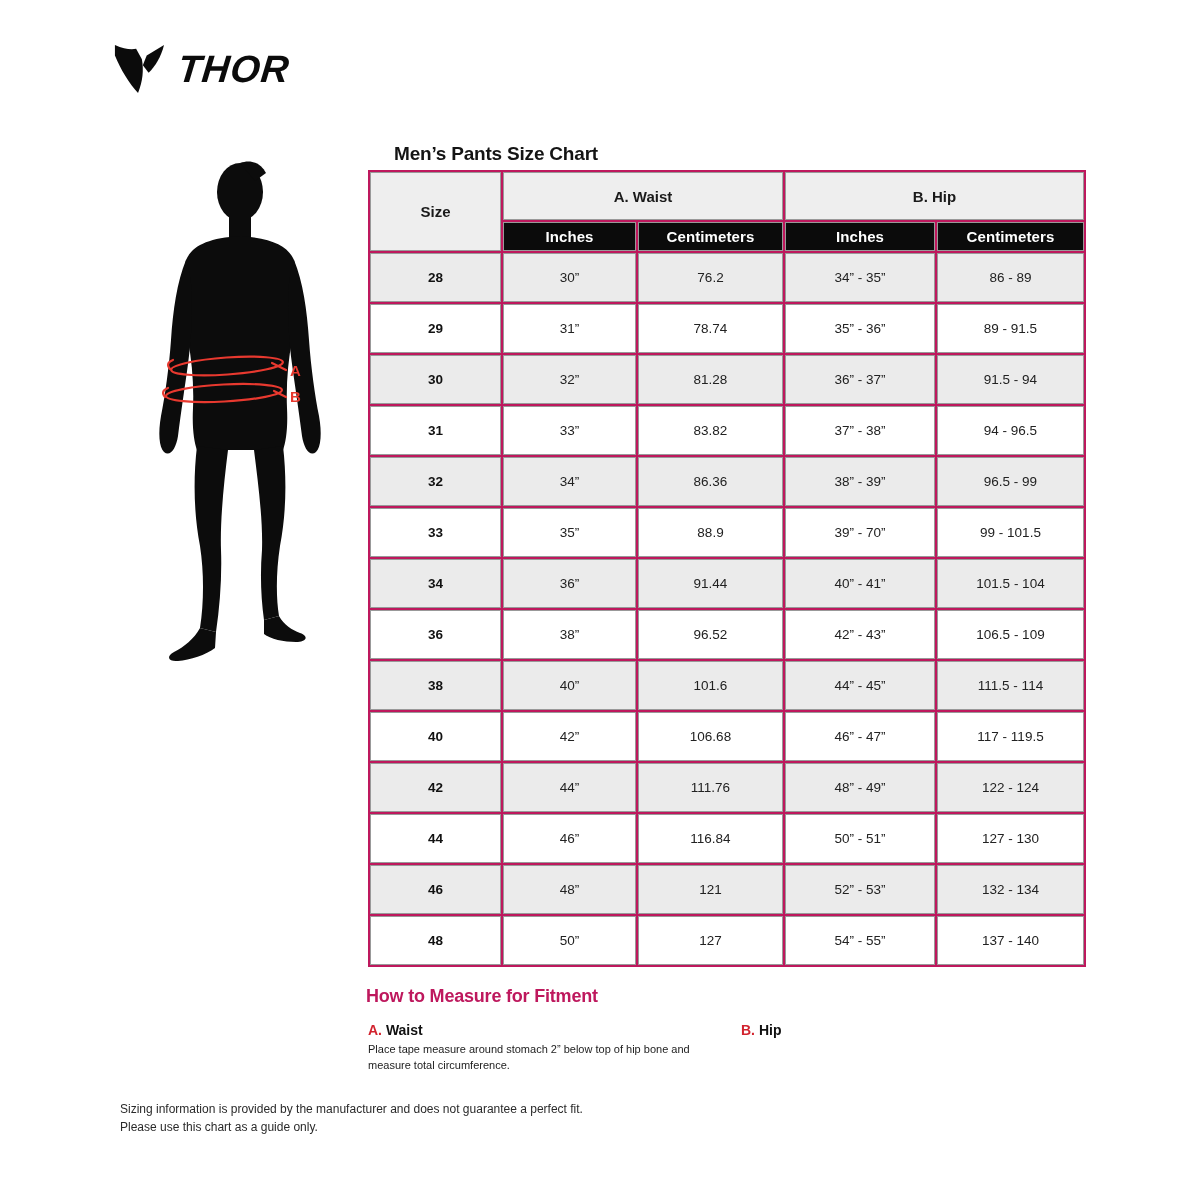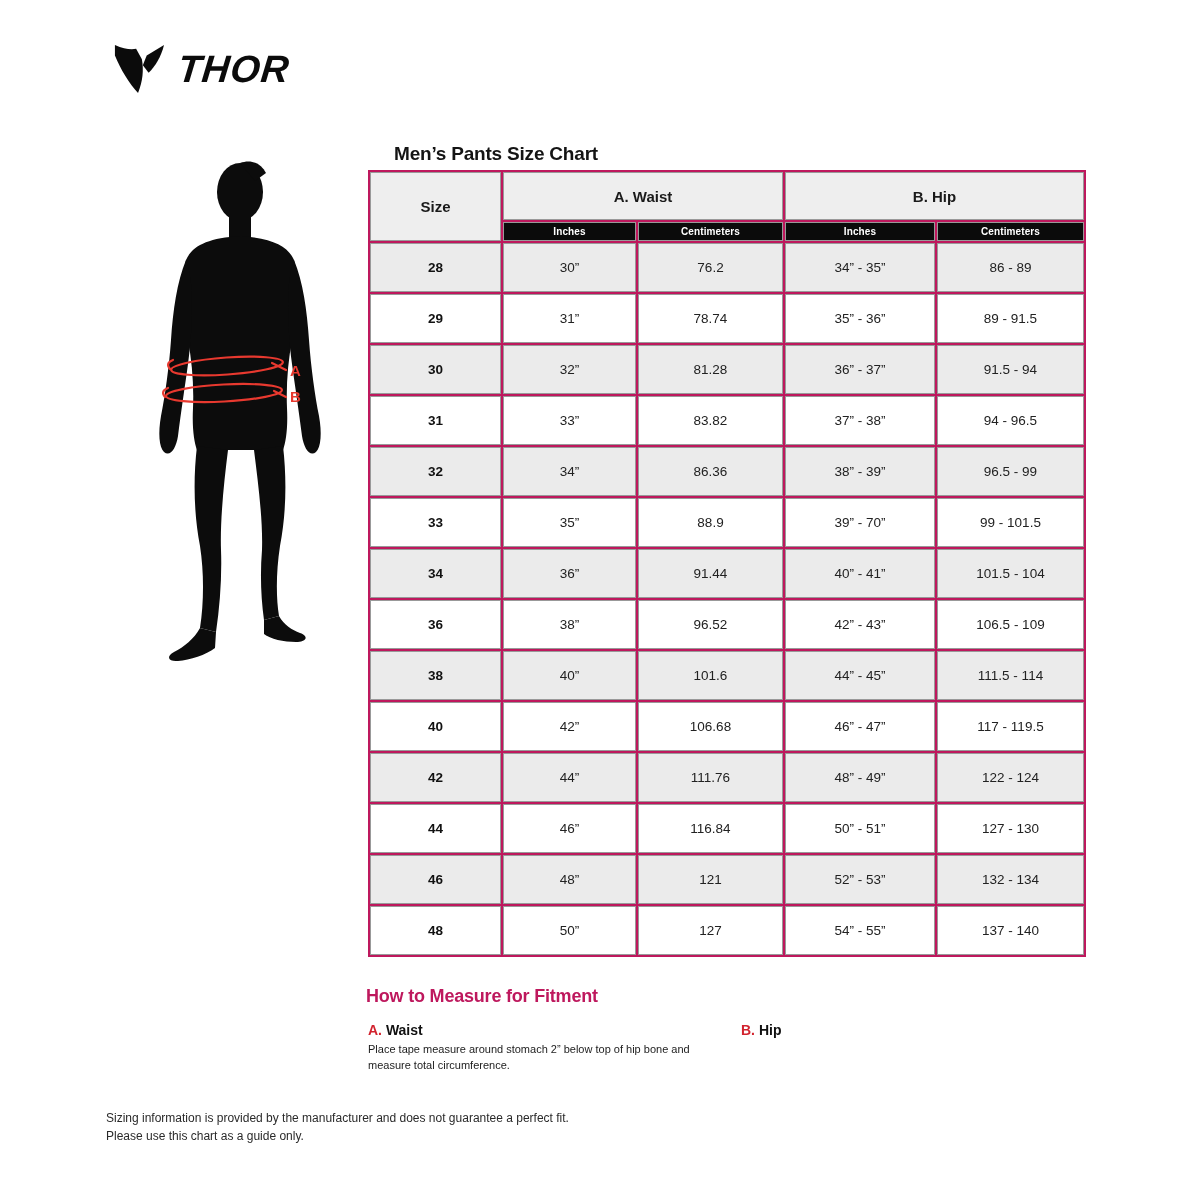--- a/index.html
+++ b/index.html
@@ -38,43 +38,43 @@
   .size-table col.c-hin  { width:150px; }
   .size-table col.c-hcm  { width:147px; }
   .size-table th, .size-table td {
     border:1px solid #999; text-align:center; vertical-align:middle;
   }
   .size-table th.group {
     background:#eeeeee; height:48px; font-size:15px; font-weight:700; color:#1a1a1a;
   }
   .size-table th.size-head { background:#eeeeee; font-size:15px; font-weight:700; }
   .size-table th.bar {
-    background:#0b0b0b; color:#ffffff; height:19px; font-size:10px; font-weight:700;
+    background:#0b0b0b; color:#ffffff; height:29px; font-size:15px; font-weight:700;
     letter-spacing:0.1px;
   }
   .size-table td { height:49px; font-size:13.5px; color:#222; }
   .size-table tr.odd td  { background:#ebebeb; }
   .size-table tr.even td { background:#ffffff; }
   .size-table td.size-col { font-weight:700; color:#111; }
 
   
   .measure-title {
     position:absolute; left:366px; top:986px;
     font-size:18px; font-weight:800; letter-spacing:-0.2px; color:#be185d;
   }
   .measure-cols { position:absolute; left:368px; top:1022px; width:720px; display:flex; gap:26px; }
   .measure-col { width:347px; }
   .measure-col h3 { font-size:14px; font-weight:700; color:#111; }
   .measure-col h3 .red { color:#d2232e; }
   .measure-col p { margin-top:4px; font-size:11px; line-height:1.45; color:#1c1c1c; }
 
   
   .footer {
-    position:absolute; left:106px; top:1100px;
-    font-size:12px; line-height:1.5; color:#2a2a2a;margin-top:9px;
+    position:absolute; left:120px; top:1100px;
+    font-size:12px; line-height:1.5; color:#2a2a2a;
   }
 </style>
 </head>
 <body>
 
 <div class="page">
 
   <div class="brand">
     <svg class="horns" viewBox="0 0 54 52" aria-hidden="true">
       <path fill="#0b0b0b" d="M2,1 C11,5 18,6 24,5 L30,16 C32,27 31,39 26,51 C17,41 8,27 2,12 Z"></path>

